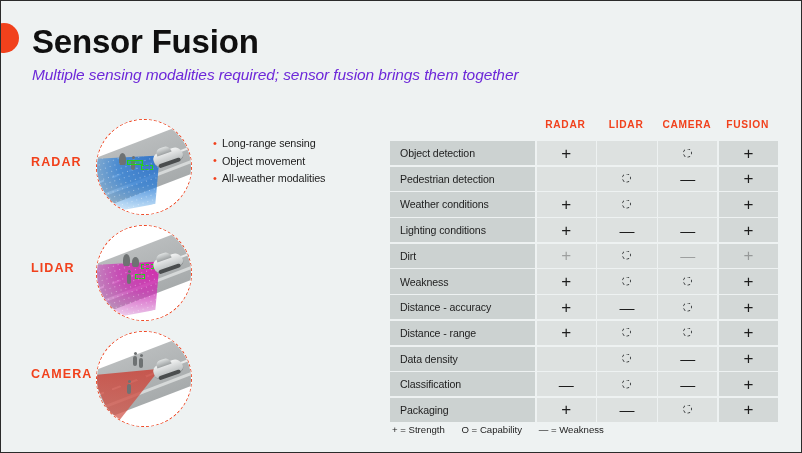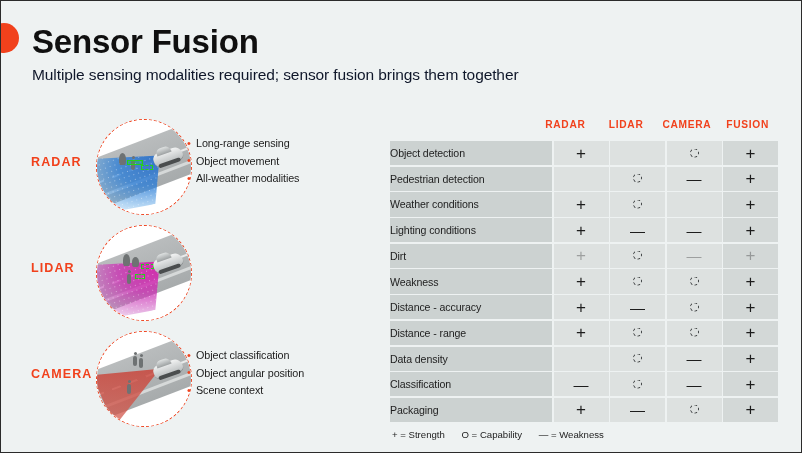--- a/index.html
+++ b/index.html
@@ -24,21 +24,21 @@
     width:30px; height:30px; border-radius:50%;
     background:#f1411c;
   }
   .title{
     position:absolute; left:31px; top:22px;
     font-size:33px; font-weight:bold; color:#101010;
     letter-spacing:-0.2px;
   }
   .subtitle{
     position:absolute; left:31px; top:65px;
-    font-size:15.5px; color:#0f172a; letter-spacing:-0.1px;
+    font-size:15.5px; color:#6d28d9; letter-spacing:-0.1px;font-style:italic;
   }
 
   
   .modality{ position:absolute; left:0; width:390px; height:100px; }
   .mod-radar { top:116px; }
   .mod-lidar { top:222px; }
   .mod-camera{ top:328px; }
 
   .mod-label{
     position:absolute; left:30px; top:38px;
@@ -135,23 +135,23 @@
   }
   .t-head{ display:flex; height:22px; align-items:flex-start; }
   .t-head .h-label{ width:145px; }
   .t-head .h-col{
     flex:1; text-align:center;
     font-size:10.2px; font-weight:bold; color:#f1411c;
     letter-spacing:0.7px;
   }
   .t-row{ display:flex; height:24.2px; margin-bottom:1.5px; }
   .c-label{
-    width:162px; background:#ccd2d1;
+    width:145px; background:#ccd2d1;
     display:flex; align-items:center;
-    padding-left:0;
+    padding-left:10px;
     font-size:10.6px; color:#1d1d1d;
     letter-spacing:-0.1px;
   }
   .c-cell{
     flex:1; margin-left:1.5px;
     background:#dde1e0;
     display:flex; align-items:center; justify-content:center;
     font-size:14px; color:#1d1d1d; line-height:1;
   }
   .c-cell.fusion{ background:#d3d8d7; }
@@ -159,27 +159,27 @@
   .c-cell .mk.plus{ font-size:17px; font-weight:300; }
   .c-cell .mk.minus{ font-size:15px; font-weight:300; }
   .c-cell .mk.circle-mk{
     width:9px; height:9px; border-radius:50%;
     border:1.2px dashed #3a3d3e;
   }
   .c-cell.faded .mk{ opacity:.33; }
   .c-cell.faded .mk.circle-mk{ opacity:1; }
 
   .t-legend{
-    margin-top:7px; padding-left:2px;
+    margin-top:1px; padding-left:2px;
     font-size:9.6px; color:#1d1d1d;
   }
   .t-legend span{ margin-right:14px; }
 
   
-  .bullets{ position:absolute; left:186px; top:20px; width:180px; }
+  .bullets{ position:absolute; left:212px; top:20px; width:180px; }
   .bullets li{
     list-style:none; position:relative;
     padding-left:9px; margin-bottom:5.5px;
     font-size:10.8px; color:#1d1d1d; letter-spacing:-0.1px;
   }
   .bullets li:before{
     content:"•"; position:absolute; left:0; top:-0.5px;
     color:#f1411c; font-size:11px;
   }
 </style>
@@ -240,25 +240,20 @@
       <div class="scene">
         <div class="road"></div>
         <div class="road-edge"></div>
         <div class="cone cone-camera"></div>
         <div class="obj ped" style="left:36px; top:24px;"></div>
         <div class="obj ped" style="left:42px; top:26px;"></div>
         <div class="obj ped" style="left:30px; top:52px;"></div>
         <div class="car"></div>
       </div>
     </div>
-    <ul class="bullets">
-      <li>Object classification</li>
-      <li>Object angular position</li>
-      <li>Scene context</li>
-    </ul>
   </div>
 
   <div class="table">
     <div class="t-head">
       <div class="h-label"></div>
       <div class="h-col">RADAR</div>
       <div class="h-col">LIDAR</div>
       <div class="h-col">CAMERA</div>
       <div class="h-col">FUSION</div>
     </div>

